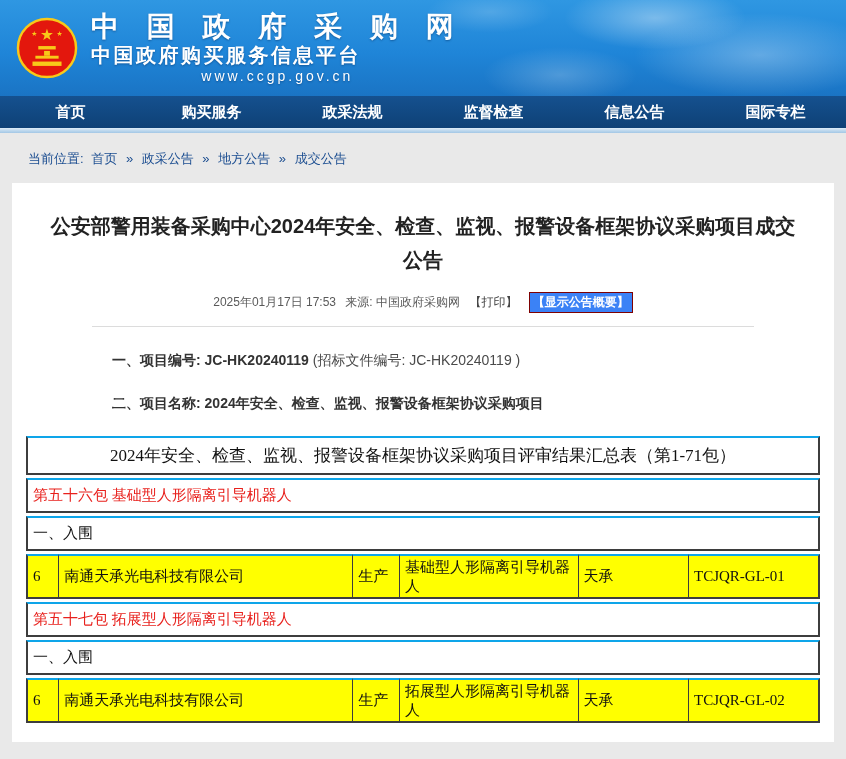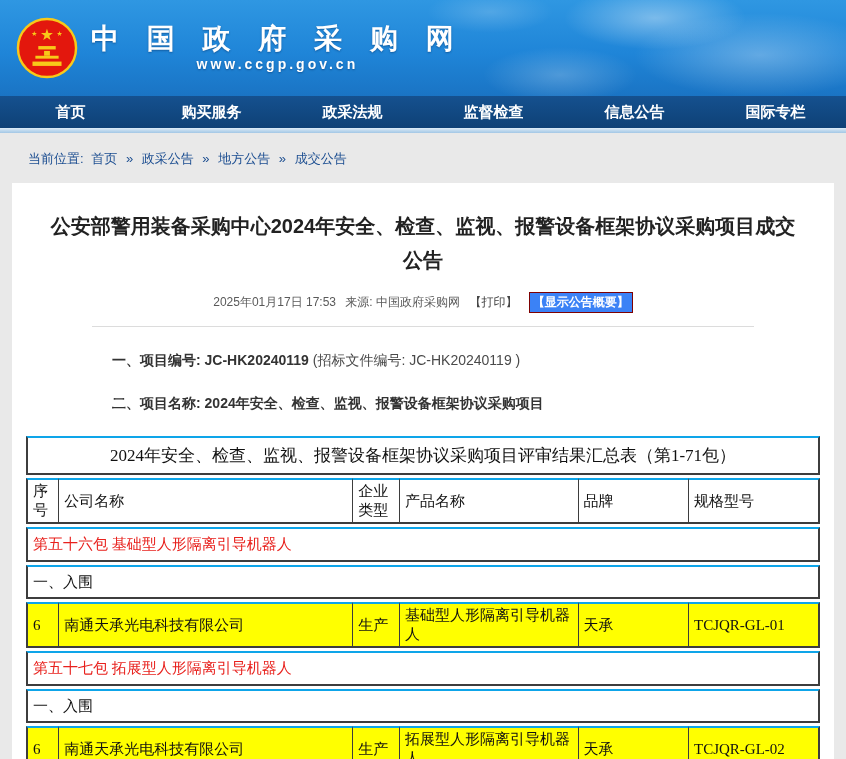--- a/index.html
+++ b/index.html
@@ -17,21 +17,21 @@
       radial-gradient(ellipse 180px 60px at 760px 55px, rgba(255,255,255,.30), rgba(255,255,255,0) 70%),
       radial-gradient(ellipse 110px 40px at 560px 75px, rgba(255,255,255,.22), rgba(255,255,255,0) 70%),
       radial-gradient(ellipse 90px 30px at 490px 12px, rgba(255,255,255,.18), rgba(255,255,255,0) 70%),
       linear-gradient(180deg,#2f97e2 0%, #1f85d8 55%, #1a74c4 100%);
   }
   .logo-link { display:flex; align-items:center; cursor:pointer; }
   .emblem { width:62px; height:62px; margin-right:13px; flex:0 0 auto; }
   .logo-text { color:#fff; text-shadow:0 1px 2px rgba(0,40,90,.45); }
   .logo-title { font-size:28px; font-weight:bold; letter-spacing:10px; line-height:1.15; white-space:nowrap; }
   .logo-sub   { font-size:20px; font-weight:bold; letter-spacing:2.5px; line-height:1.2; white-space:nowrap; }
-  .logo-url   { font-size:14px; font-weight:bold; letter-spacing:3px; text-align:center; line-height:1.3; }
+  .logo-url   { font-size:14px; font-weight:normal; letter-spacing:3px; text-align:center; line-height:1.3; }
 
   
   .main-nav { height:32px; background:linear-gradient(180deg,#15518f,#0e4176); display:flex; }
   .main-nav .nav-item {
     flex:1; text-align:center; line-height:32px; color:#fff;
     font-size:15px; font-weight:bold; cursor:pointer; white-space:nowrap;
   }
   .nav-strip { height:5px; background:linear-gradient(180deg,#dcebf7,#a3c7e5); }
 
   
@@ -88,20 +88,21 @@
       <text x="32" y="24" font-size="16" fill="#f8c919" text-anchor="middle" font-family="DejaVu Sans">★</text>
       <text x="19" y="20" font-size="7" fill="#f8c919" text-anchor="middle" font-family="DejaVu Sans">★</text>
       <text x="45" y="20" font-size="7" fill="#f8c919" text-anchor="middle" font-family="DejaVu Sans">★</text>
       <rect x="23" y="30" width="18" height="3.5" fill="#f8c919"></rect>
       <rect x="29" y="35" width="6" height="5" fill="#f8c919"></rect>
       <rect x="20" y="40" width="24" height="3" fill="#f8c919"></rect>
       <rect x="17" y="46" width="30" height="4.5" fill="#f8c919"></rect>
     </svg>
     <div class="logo-text">
       <div class="logo-title">中 国 政 府 采 购 网</div>
+      <div class="logo-sub">中国政府购买服务信息平台</div>
       <div class="logo-url">www.ccgp.gov.cn</div>
     </div>
   </div>
 </header>
 
 <nav class="main-nav">
   <div class="nav-item">首页</div>
   <div class="nav-item">购买服务</div>
   <div class="nav-item">政采法规</div>
   <div class="nav-item">监督检查</div>
@@ -152,28 +153,20 @@
         <col style="width:37%">
         <col style="width:5.9%">
       <col style="width:22.5%">
         <col style="width:13.9%">
         <col style="width:16.5%">
     </colgroup>
     <tbody>
       <tr class="t-title">
         <td colspan="6">2024年安全、检查、监视、报警设备框架协议采购项目评审结果汇总表（第1-71包）</td>
       </tr>
-      <tr class="t-head">
-        <td>序号</td>
-        <td>公司名称</td>
-        <td>企业类型</td>
-        <td>产品名称</td>
-        <td>品牌</td>
-        <td>规格型号</td>
-      </tr>
 
       <tr class="t-package">
         <td colspan="6">第五十六包 基础型人形隔离引导机器人</td>
       </tr>
       <tr class="t-group">
         <td colspan="6">一、入围</td>
       </tr>
       <tr class="t-data">
         <td>6</td>
         <td>南通天承光电科技有限公司</td>

